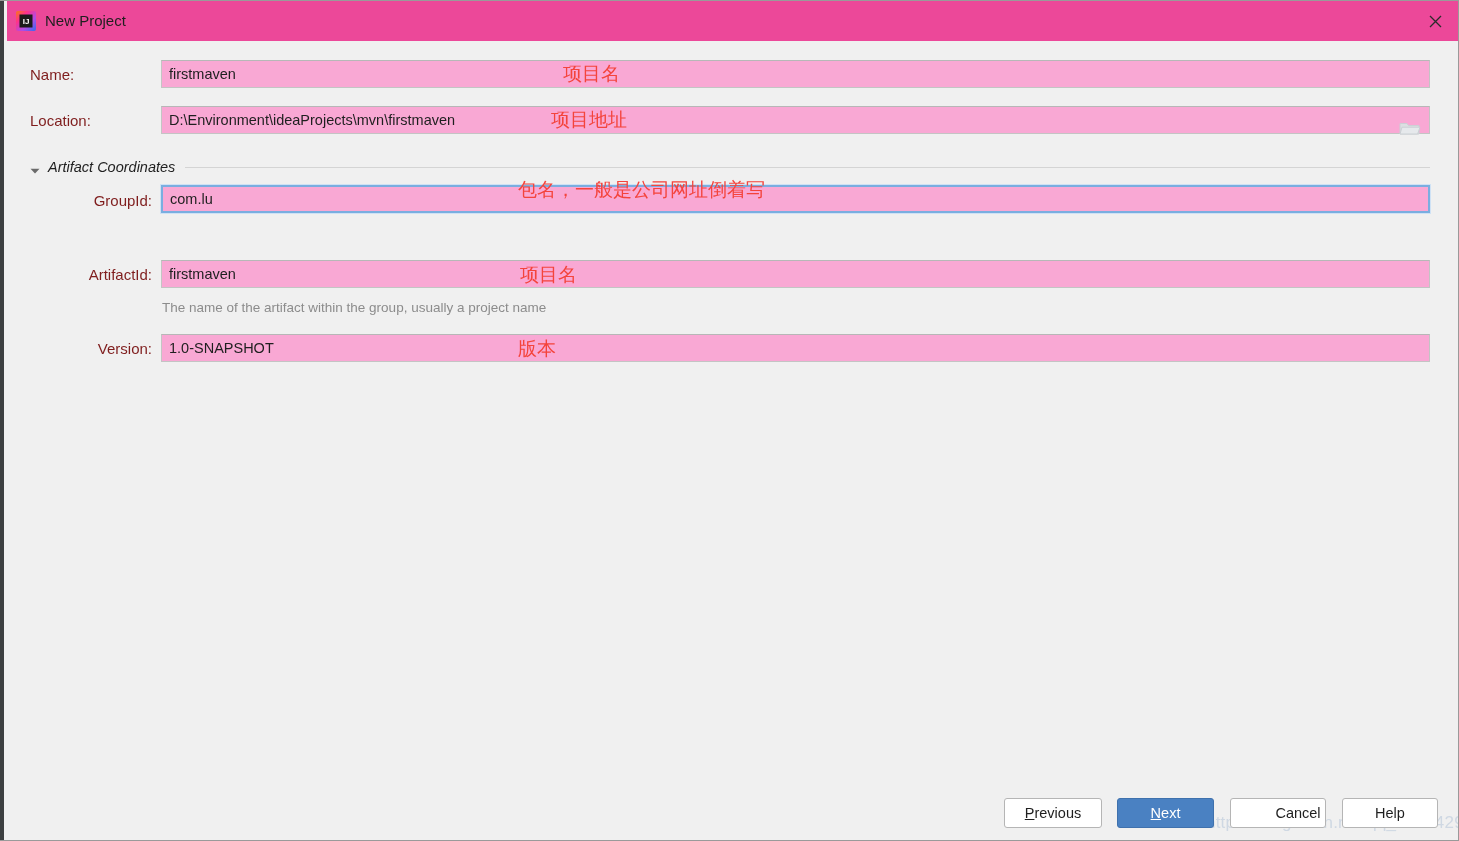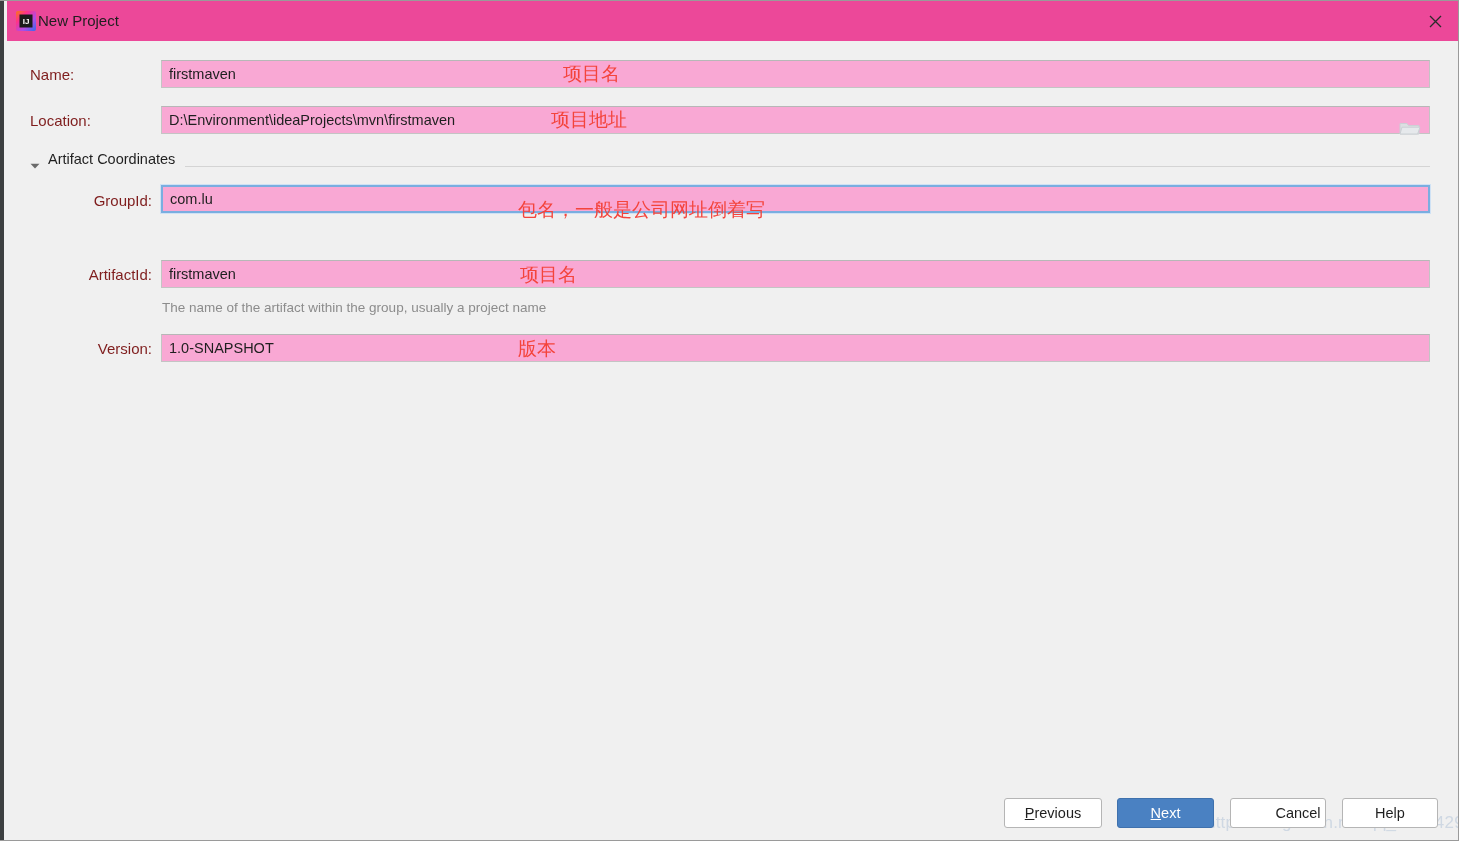--- a/index.html
+++ b/index.html
@@ -50,21 +50,21 @@
   }
   .app-icon {
     position: absolute;
     left: 9px;
     top: 10px;
     width: 20px;
     height: 20px;
   }
   .title-text {
     position: absolute;
-    left: 31px;
+    left: 38px;
     top: 10px;
     font-size: 15px;
     color: #1f1f1f;
     line-height: 20px;
     white-space: nowrap;
   }
   .close-btn {
     position: absolute;
     right: 1px;
     top: 0;
@@ -121,25 +121,26 @@
     font-size: 13.5px;
     color: #8c8c8c;
     line-height: 18px;
     white-space: nowrap;
   }
 
   
   .section {
     position: absolute;
     left: 30px;
-    top: 146px;
+    top: 156px;
     width: 1400px;
     height: 20px;
     display: flex;
-    align-items: flex-end;
+    align-items: center;
+    font-style: italic;
   }
   .section-tri {
     width: 10px;
     height: 10px;
     margin-right: 8px;
     flex: 0 0 auto;
     cursor: pointer;
   }
   .section-title {
     font-size: 14.5px;
@@ -253,21 +254,21 @@
       <svg width="10" height="10" viewBox="0 0 10 10">
         <path d="M0.5 2.8 L9.5 2.8 L5 7.6 Z" fill="#6b6b6b"></path>
       </svg>
     </span>
     <span class="section-title">Artifact Coordinates</span>
     <span class="section-rule"></span>
   </div>
 
   <div class="label label-right" style="left:0px; top:190px; width:152px;">GroupId:</div>
   <div class="field focused" style="left:161px; top:184px; width:1269px;">com.lu</div>
-  <div class="annot" style="left:518px; top:196px;">包名，一般是公司网址倒着写</div>
+  <div class="annot" style="left:518px; top:176px;">包名，一般是公司网址倒着写</div>
 
   <div class="label label-right" style="left:0px; top:264px; width:152px;">ArtifactId:</div>
   <div class="field" style="left:161px; top:259px; width:1269px;">firstmaven</div>
   <div class="hint" style="left:162px; top:298px;">The name of the artifact within the group, usually a project name</div>
   <div class="annot" style="left:520px; top:261px;">项目名</div>
 
   <div class="label label-right" style="left:0px; top:338px; width:152px;">Version:</div>
   <div class="field" style="left:161px; top:333px; width:1269px;">1.0-SNAPSHOT</div>
   <div class="annot" style="left:518px; top:335px;">版本</div>
 

